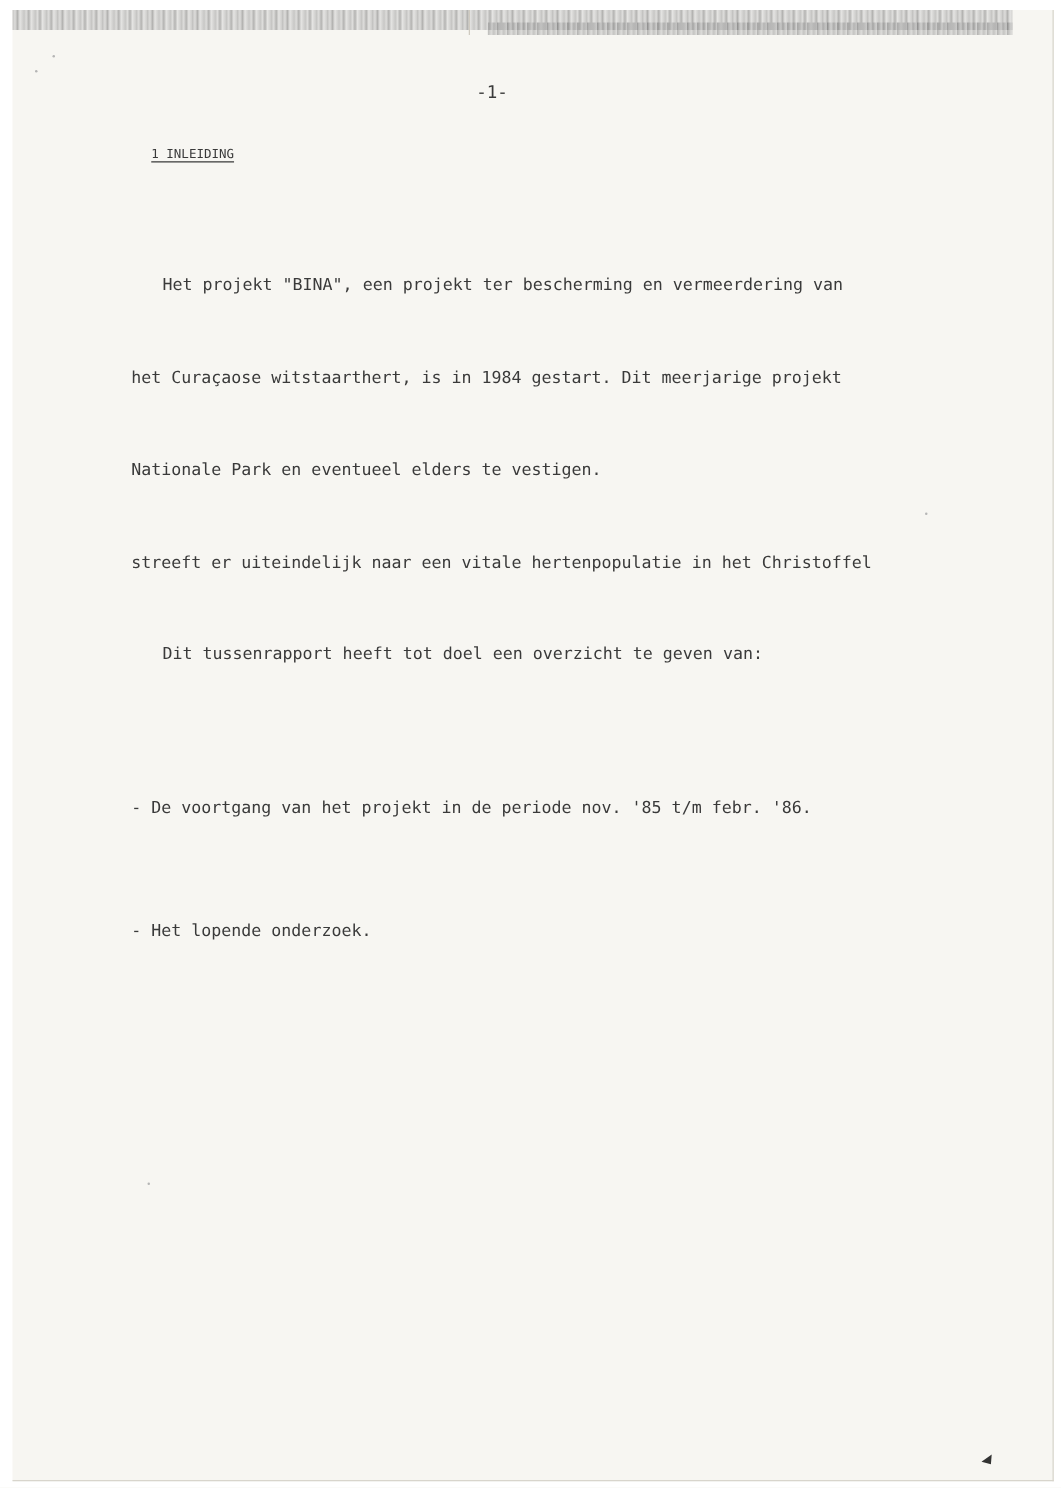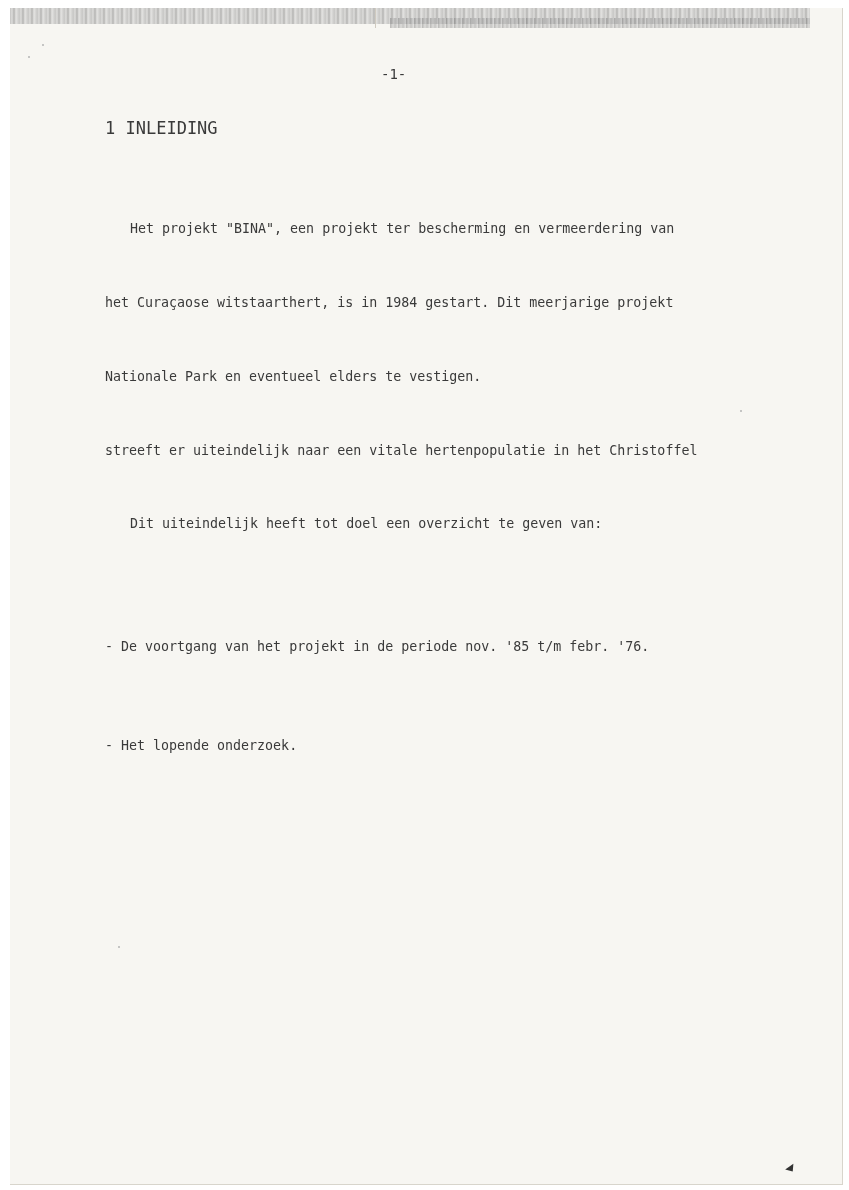--- a/index.html
+++ b/index.html
@@ -27,22 +27,23 @@
     opacity: 0.45;
   }
   .fold-line {
     position: absolute; left: 365px; top: 0; width: 1px; height: 20px; background: #cfcac0;
   }
   .page-number {
     position: absolute; left: 381px; top: 66px;
     font-size: 14px;
   }
   .heading {
-    position: absolute; left: 105px; top: 118px;
-    font-size: 17px;
+    position: absolute; left: 121px; top: 118px;
+    font-size: 10px;
+    text-decoration: underline;
     text-underline-offset: 3px;
   }
   .body-text {
     position: absolute; left: 105px; top: 168px;
     width: 700px;
     font-size: 13.3px;
     line-height: 24.6px;
     white-space: pre;
   }
   .line { display: block; height: 24.6px; }
@@ -68,24 +69,24 @@
 
 <div class="page-number">-1-</div>
 
 <div class="heading">1 INLEIDING</div>
 
 <div class="body-text">
   <span class="line indent">Het projekt "BINA", een projekt ter bescherming en vermeerdering van</span>
   <span class="line">het Curaçaose witstaarthert, is in 1984 gestart. Dit meerjarige projekt</span>
   <span class="line">Nationale Park en eventueel elders te vestigen.</span>
   <span class="line">streeft er uiteindelijk naar een vitale hertenpopulatie in het Christoffel</span>
-  <span class="line indent">Dit uiteindelijk heeft tot doel een overzicht te geven van:</span>
+  <span class="line indent">Dit tussenrapport heeft tot doel een overzicht te geven van:</span>
 
 
-  <span class="line"><span>- </span><span>De voortgang van het projekt in de periode nov. '85 t/m febr. '76.</span></span>
+  <span class="line"><span>- </span><span>De voortgang van het projekt in de periode nov. '85 t/m febr. '86.</span></span>
 
   <span class="line"><span>- </span><span>Het lopende onderzoek.</span></span>
 </div>
 
 <div class="speck" style="left:42px;top:44px"></div>
 <div class="speck" style="left:28px;top:56px"></div>
 <div class="speck" style="left:740px;top:410px"></div>
 <div class="speck" style="left:118px;top:946px"></div>
 <div class="corner-mark"></div>
 

